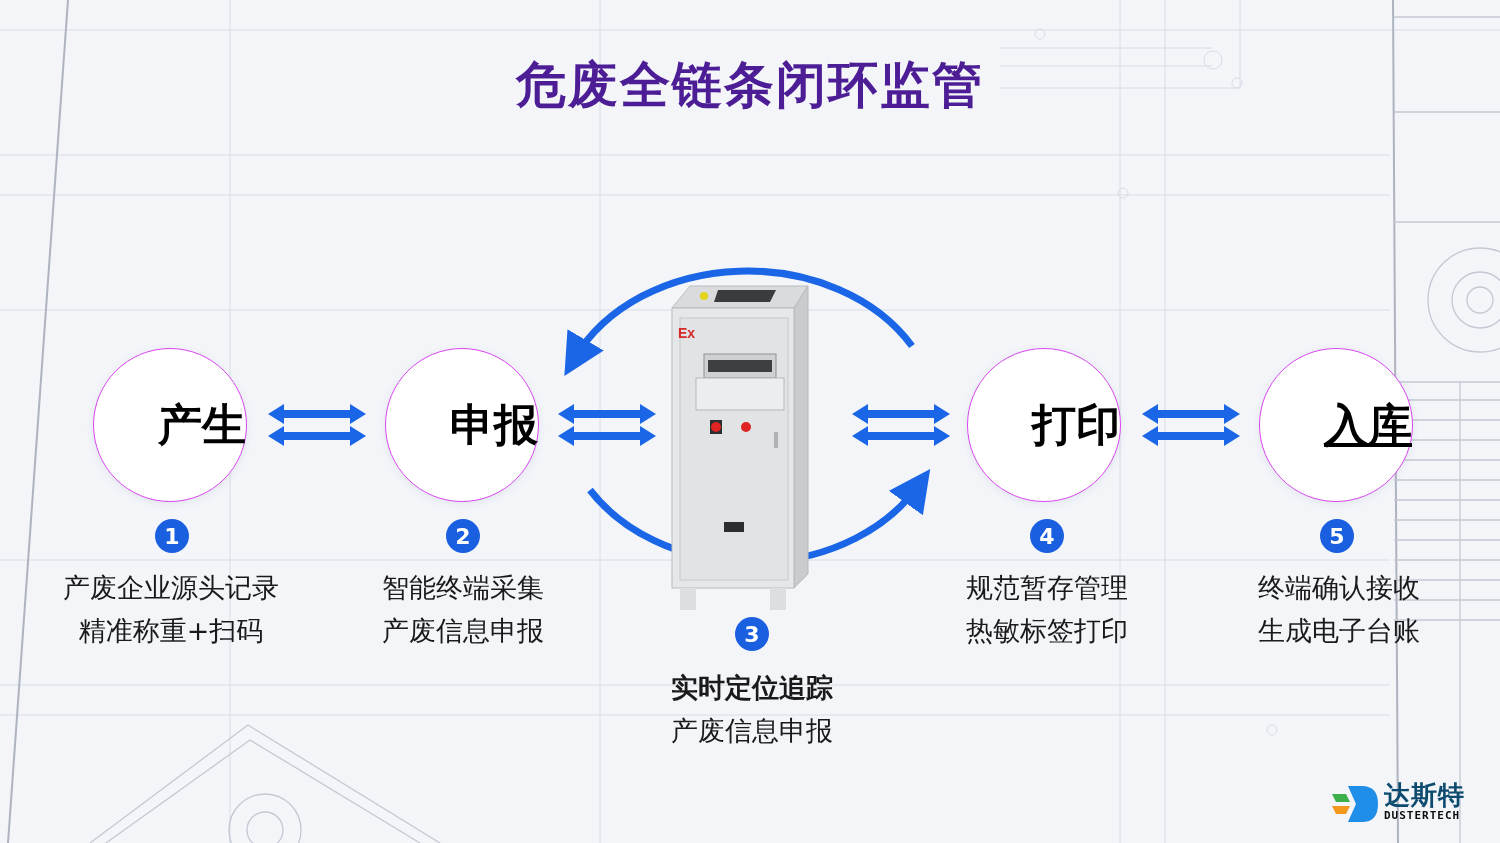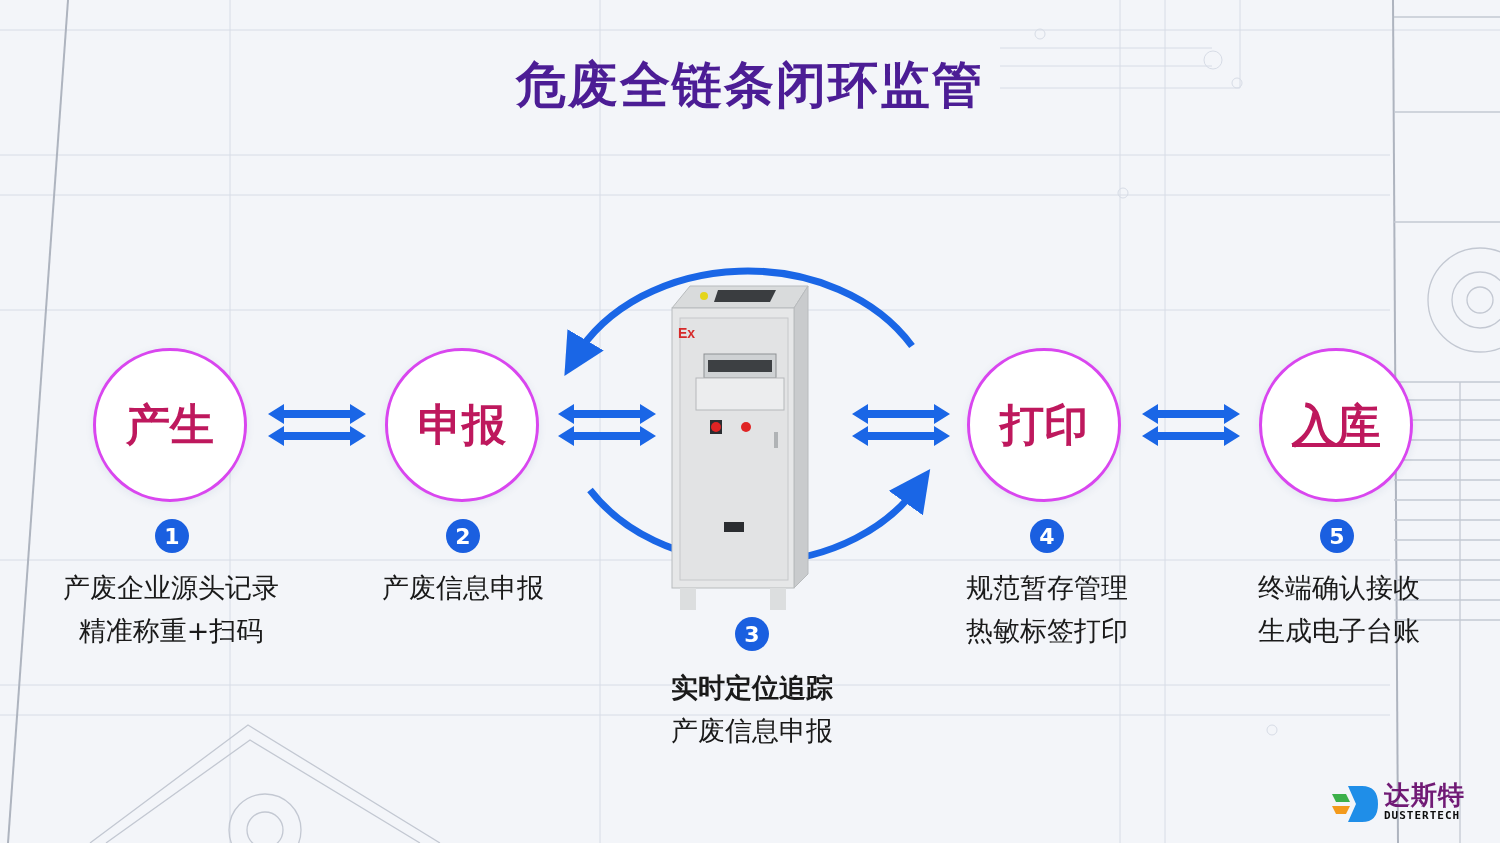--- a/index.html
+++ b/index.html
@@ -11,39 +11,39 @@
     color: #0d1233;
   }
   .bg { position: absolute; inset: 0; width: 1500px; height: 843px; }
   .title {
     position: absolute; left: 0; top: 52px; width: 1500px;
     text-align: center; font-size: 50px; font-weight: bold;
     color: #4c1d95; letter-spacing: 2px;
   }
   .node {
     position: absolute; width: 154px; height: 154px; border-radius: 50%;
-    background: #ffffff; border: 3px solid #d946ef;
-    display: flex; align-items: center; justify-content: center;
-    font-size: 44px; font-weight: bold; color: #be185d;
+    background: #ffffff; border: 1px solid #d946ef;
+    display: flex; align-items: center; justify-content: flex-end;
+    font-size: 44px; font-weight: bold; color: #000000;
     box-shadow: 0 2px 8px rgba(30,60,120,0.08);
   }
   .badge {
     position: absolute; width: 34px; height: 34px; border-radius: 50%;
     background: #1a5fe0; color: #fff; font-weight: bold; font-size: 22px;
     display: flex; align-items: center; justify-content: center;
   }
   .desc {
     position: absolute; text-align: center; font-size: 27px; line-height: 43px;
     color: #1a1a1a; white-space: nowrap;
   }
   .desc .bold { font-weight: bold; }
   .dbl-arrow { position: absolute; }
   .cabinet { position: absolute; left: 666px; top: 282px; width: 146px; height: 330px; }
   .logo { position: absolute; left: 1330px; top: 778px; width: 160px; height: 50px; }
-  .logo-text-cn { position: absolute; left: 54px; top: 0px; font-size: 26px; font-weight: bold; color: #701a75; letter-spacing: 1px; }
+  .logo-text-cn { position: absolute; left: 54px; top: 0px; font-size: 26px; font-weight: bold; color: #0c4a6e; letter-spacing: 1px; }
   .logo-text-en { position: absolute; left: 54px; top: 31px; font-size: 11px; font-weight: bold; color: #0d0d0d; letter-spacing: 1px; font-family: "DejaVu Sans Mono", monospace; }
 </style>
 </head>
 <body>
 
 <svg class="bg" viewBox="0 0 1500 843" xmlns="http://www.w3.org/2000/svg">
   <rect width="1500" height="843" fill="#f3f5f9"></rect>
   <g stroke="#d7dce6" stroke-width="1" fill="none">
     <line x1="0" y1="30" x2="1500" y2="30"></line>
     <line x1="0" y1="155" x2="1390" y2="155"></line>
@@ -174,20 +174,21 @@
 <div class="badge" style="left:446px;top:519px;">2</div>
 <div class="badge" style="left:735px;top:617px;">3</div>
 <div class="badge" style="left:1030px;top:519px;">4</div>
 <div class="badge" style="left:1320px;top:519px;">5</div>
 
 <div class="desc" style="left:40px;top:566px;width:262px;">
   <div>产废企业源头记录</div>
   <div>精准称重+扫码</div>
 </div>
 <div class="desc" style="left:340px;top:566px;width:246px;">
+  <div>智能终端采集</div>
   <div>产废信息申报</div>
 </div>
 <div class="desc" style="left:630px;top:666px;width:244px;">
   <div class="bold">实时定位追踪</div>
   <div>产废信息申报</div>
 </div>
 <div class="desc" style="left:925px;top:566px;width:244px;">
   <div>规范暂存管理</div>
   <div>热敏标签打印</div>
 </div>

